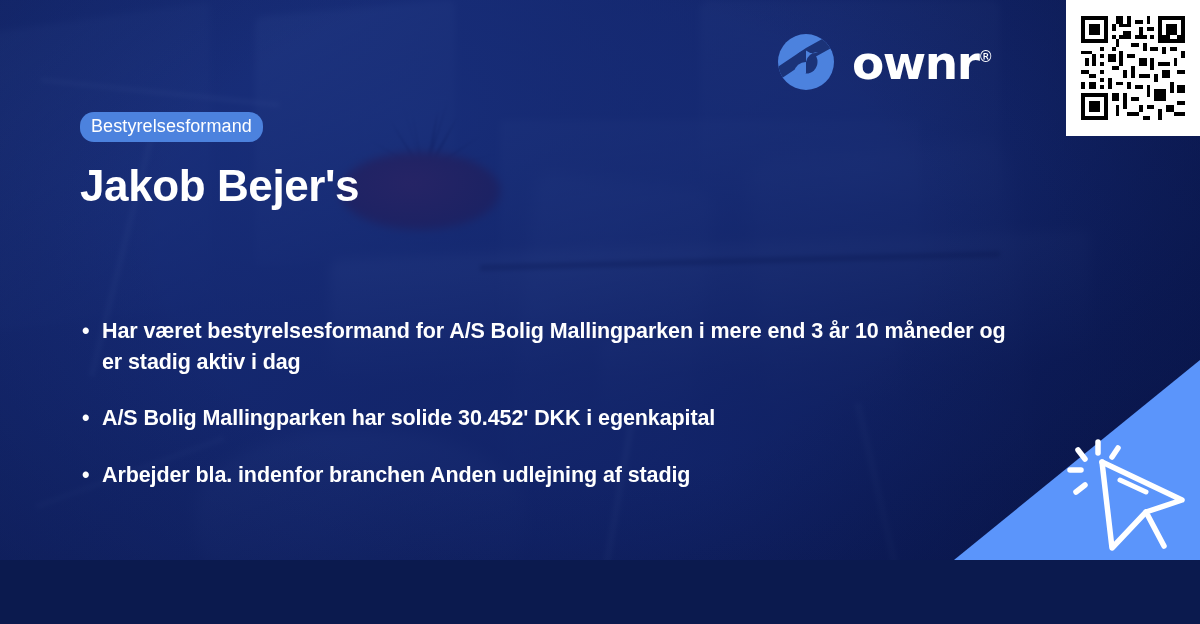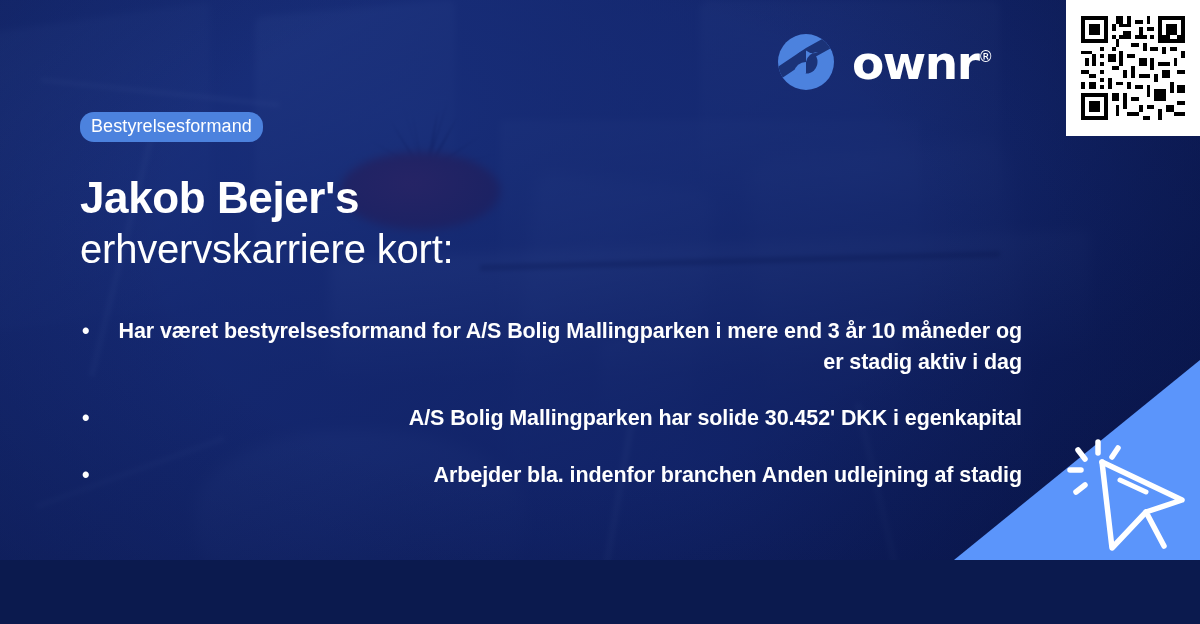--- a/index.html
+++ b/index.html
@@ -174,21 +174,21 @@
     display: inline-block;
     background: #4c82de;
     color: #ffffff;
     font-size: 18px;
     padding: 5px 11px 7px 11px;
     border-radius: 14px;
     line-height: 1;
     letter-spacing: .1px;
   }
   .title-block {
-    margin-top: 32px;
+    margin-top: 20px;
     color: #ffffff;
   }
   .title-line1 {
     font-size: 44px;
     font-weight: bold;
     line-height: 1.08;
     letter-spacing: -.4px;
   }
   .title-line2 {
     font-size: 40px;
@@ -217,21 +217,21 @@
     line-height: 1.45;
     letter-spacing: -.1px;
   }
   .bullet:last-child { margin-bottom: 0; }
   .bullet-dot {
     flex: 0 0 auto;
     width: 20px;
     font-size: 21.5px;
     line-height: 1.45;
   }
-  .bullet-text { flex: 1 1 auto; text-align: right; }
+  .bullet-text { flex: 1 1 auto; }
 </style>
 </head>
 <body>
 
 <div id="card">
 
   <div class="bg-photo">
     <div class="bg-base"></div>
 
     <div class="shape win-a"></div>
@@ -404,21 +404,20 @@
         <path d="M42 20 A12 12 0 0 0 30 30 L30 18.5 A11.5 11.5 0 0 0 42 20 Z" fill="#4c82de"></path>
       </g>
     </svg>
     <div class="logo-word"><span>ownr</span><span class="logo-reg">®</span></div>
   </div>
 
   <div class="content">
     <div class="badge">Bestyrelsesformand</div>
     <div class="title-block">
       <div class="title-line1">Jakob Bejer's</div>
-      <div class="title-line2">erhvervskarriere kort:</div>
     </div>
   </div>
 
   <ul class="bullets">
     <li class="bullet">
       <span class="bullet-dot">•</span>
       <span class="bullet-text">Har været bestyrelsesformand for A/S Bolig Mallingparken i mere end 3 år 10 måneder og er stadig aktiv i dag</span>
     </li>
     <li class="bullet">
       <span class="bullet-dot">•</span>

